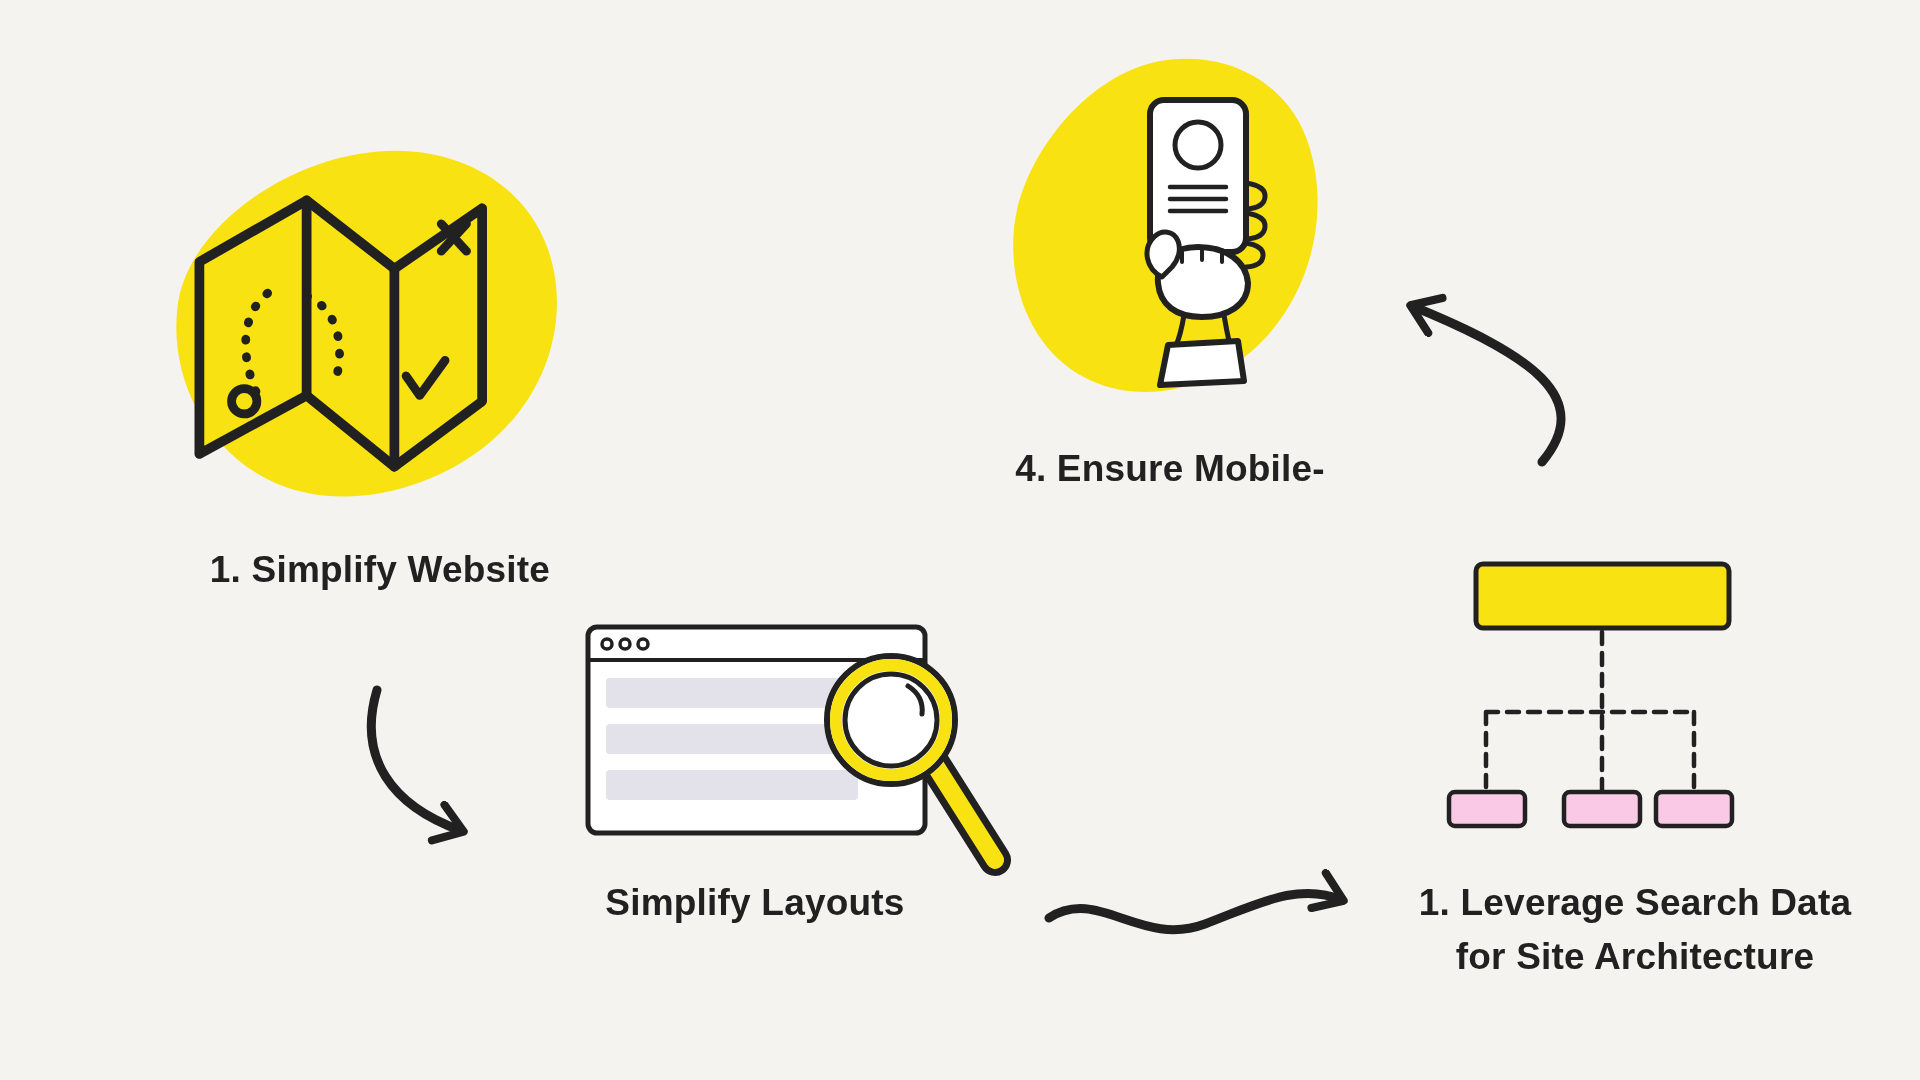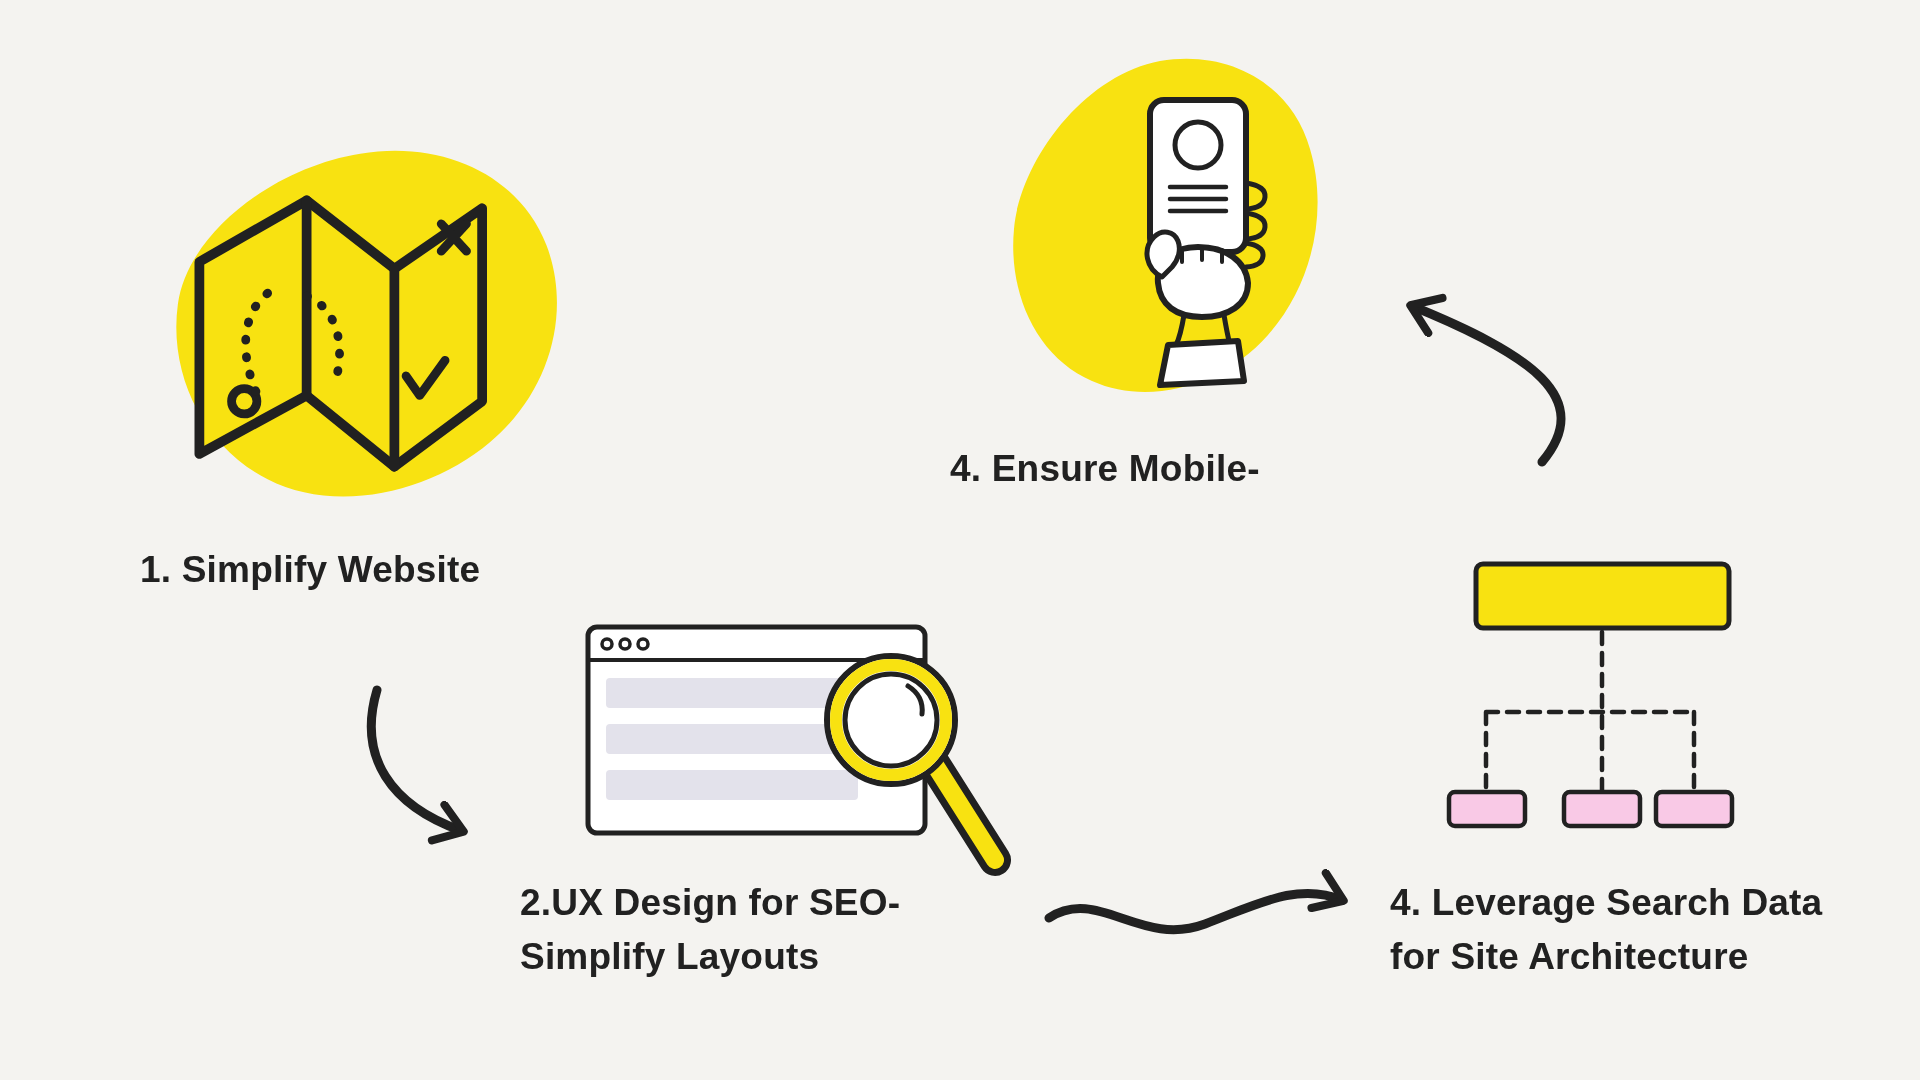--- a/index.html
+++ b/index.html
@@ -10,20 +10,21 @@
     background:var(--background,#F4F3F0);
     font-family:"Liberation Sans",sans-serif;
   }
   .group{position:absolute;inset:0;pointer-events:none}
   .abs{position:absolute}
   .label{
     font-weight:bold;
     font-size:37px;
     line-height:1.46;
     color:var(--ink,#212121);
+    text-align:center;
     letter-spacing:.2px;
     pointer-events:auto;
   }
   svg{display:block;overflow:visible;pointer-events:auto}
   .ink{stroke:var(--ink,#212121)}
   .fill-none{fill:none}
   .fill-white{fill:#fff}
   .fill-yellow{fill:var(--accent-yellow,#F8E211)}
   .fill-pink{fill:var(--accent-pink,#F9C9E6)}
   .fill-bar{fill:var(--bar-gray,#E3E2EB)}
@@ -62,35 +63,34 @@
 
     <line class="ink rnd" stroke-width="32" x1="353" y1="150" x2="415" y2="248"></line>
     <line class="stroke-yellow rnd" stroke-width="18" x1="353" y1="150" x2="415" y2="248"></line>
 
     <circle class="fill-white ink" stroke-width="6" cx="311" cy="108" r="64"></circle>
     <circle class="fill-none stroke-yellow" stroke-width="12" cx="311" cy="108" r="55"></circle>
     <circle class="fill-white ink" stroke-width="5" cx="311" cy="108" r="46"></circle>
     <path class="fill-none ink rnd" stroke-width="5" d="M328 74 q16 10 14 28"></path>
   </svg>
   <div class="abs label" style="left:520px;top:876px;width:470px">
-    <div>2.UX Design for SEO-</div>
     <div>Simplify Layouts</div>
   </div>
 </div>
 
 <div class="group">
   <svg class="abs" style="left:1435px;top:550px" width="320" height="300" viewBox="0 0 320 300" aria-hidden="true">
     <rect class="fill-yellow ink rnd" stroke-width="5" x="41" y="14" width="253" height="64" rx="7"></rect>
     <path class="fill-none ink rnd" stroke-width="4.5" stroke-dasharray="12 9" d="M167 82 L167 242 M51 162 L259 162 M51 162 L51 242 M259 162 L259 242"></path>
     <rect class="fill-pink ink rnd" stroke-width="4.5" x="14" y="242" width="76" height="34" rx="6"></rect>
     <rect class="fill-pink ink rnd" stroke-width="4.5" x="129" y="242" width="76" height="34" rx="6"></rect>
     <rect class="fill-pink ink rnd" stroke-width="4.5" x="221" y="242" width="76" height="34" rx="6"></rect>
   </svg>
   <div class="abs label" style="left:1390px;top:876px;width:490px">
-    <div>4. Leverage Search Data</div>
+    <div>1. Leverage Search Data</div>
     <div>for Site Architecture</div>
   </div>
 </div>
 
 <div class="group">
   <svg class="abs" style="left:1000px;top:45px" width="330" height="370" viewBox="0 0 330 370" aria-hidden="true">
     <path class="fill-yellow" d="M160 16 C230 4 292 40 310 104 C328 164 314 238 268 290 C224 340 150 362 92 336 C36 312 8 248 14 184 C20 116 84 30 160 16 Z"></path>
 
     <path class="fill-yellow ink rnd" stroke-width="5" d="M246 138 q20 3 19 14 q-1 11 -19 12"></path>
     <path class="fill-yellow ink rnd" stroke-width="5" d="M246 168 q20 3 19 14 q-1 11 -19 12"></path>

